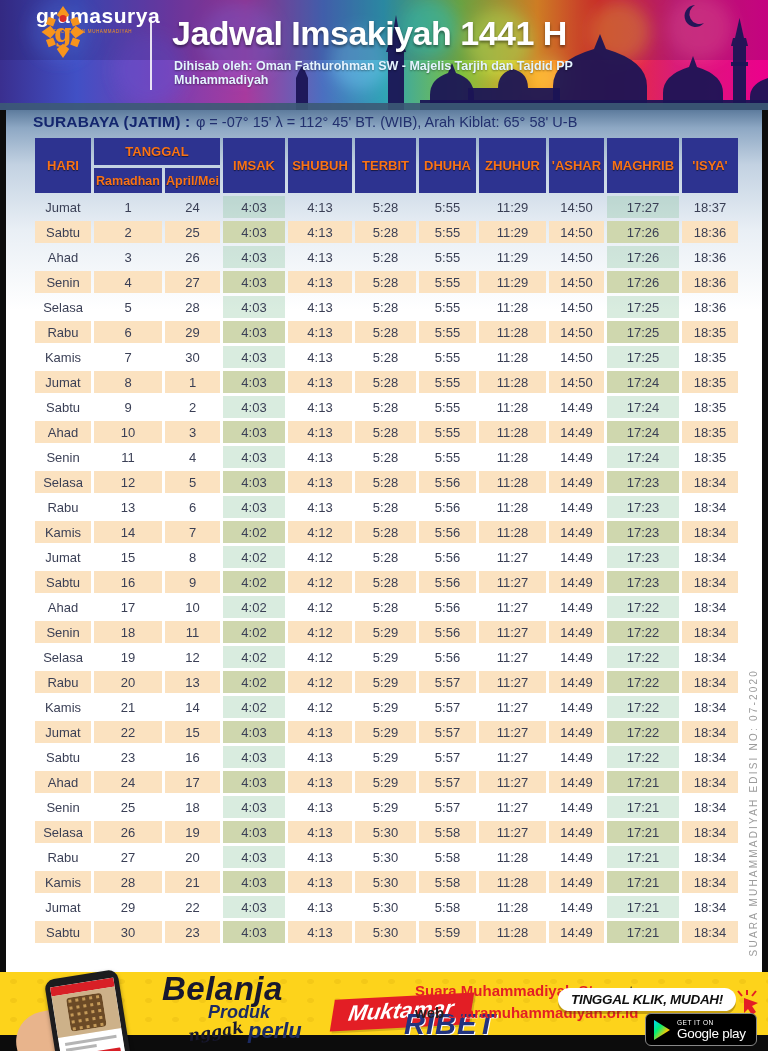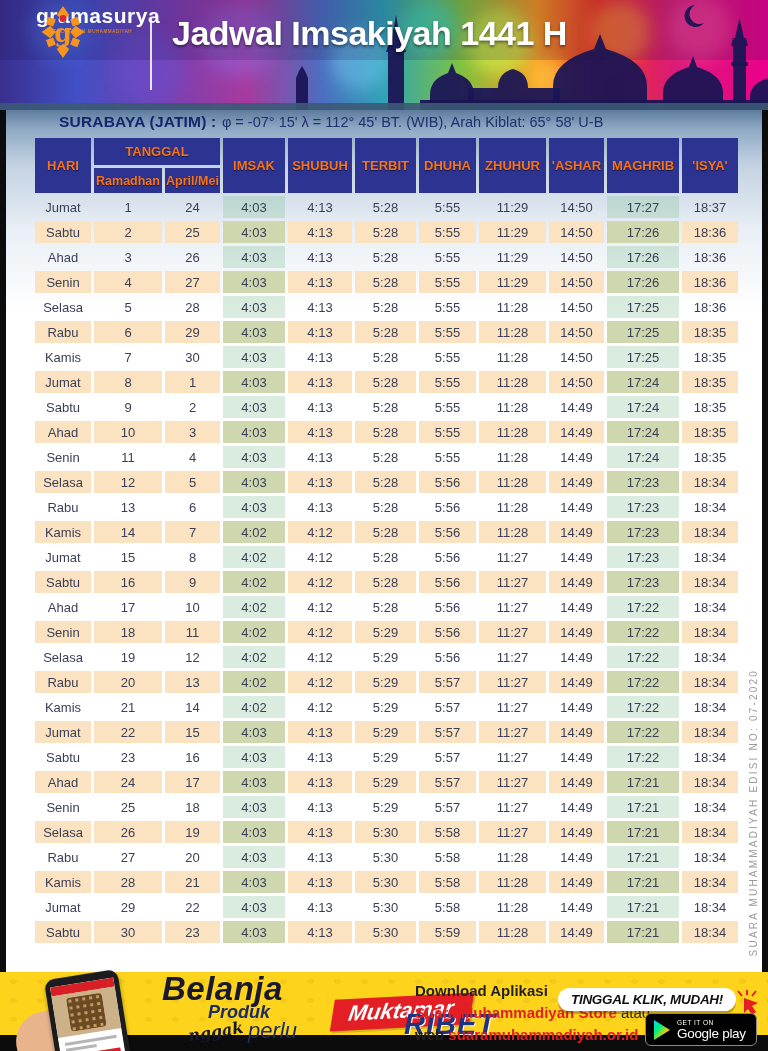--- a/index.html
+++ b/index.html
@@ -14,21 +14,21 @@
   .hdr-divider{position:absolute;left:150px;top:20px;width:2px;height:70px;background:rgba(255,255,255,.85);}
   .title-block{position:absolute;left:172px;top:14px;width:470px;}
   .title-block h1{margin:0;color:#ffffff;font-size:34px;font-weight:bold;letter-spacing:-.5px;
                   text-shadow:0 2px 3px rgba(0,0,0,.45);}
   .title-block p{margin:6px 0 0 2px;color:#e4f4ff;font-size:12.5px;font-weight:bold;
                  text-shadow:0 1px 2px rgba(0,0,0,.4);}
   
   .content{position:absolute;top:110px;left:6px;width:756px;height:862px;
     background:linear-gradient(180deg,#5d7b9d 0px,#8ea8c4 18px,#c3d2e2 55px,#e9eff5 120px,#ffffff 200px,#ffffff 100%);}
   .loc-line{position:absolute;top:3px;left:27px;white-space:nowrap;}
-  .loc-city{color:#14266e;font-size:15.5px;font-weight:bold;letter-spacing:.2px;margin-left:26px;}
+  .loc-city{color:#14266e;font-size:15.5px;font-weight:bold;letter-spacing:.2px;}
   .loc-details{color:#22306e;font-size:14.5px;margin-left:1px;}
   
   table.sched{position:absolute;top:25px;left:26px;width:706px;border-collapse:separate;
               border-spacing:3px 3px;table-layout:fixed;}
   table.sched th{background:#2d3390;color:#f97316;font-weight:bold;text-align:center;
                  text-shadow:0 1px 1px rgba(0,0,0,.55);}
   thead tr.h1 th{height:25px;font-size:13px;}
   thead tr.h2 th{height:23px;font-size:12.5px;}
   table.sched td{height:22px;text-align:center;font-size:13px;color:#3a3f55;padding:0;}
   tr.row-plain td{background:transparent;}
@@ -61,21 +61,21 @@
   
   .slogan{position:absolute;left:0;top:0;width:570px;height:63px;color:#18182f;}
   .sl-belanja{position:absolute;left:162px;top:-2px;font-size:33px;font-style:italic;font-weight:bold;
               letter-spacing:.5px;}
   .sl-produk{position:absolute;left:208px;top:30px;font-size:18px;font-style:italic;font-weight:bold;color:#1c2b63;}
   .sl-ribbon{position:absolute;left:333px;top:24px;background:#e31e25;color:#ffffff;font-size:22px;
              font-style:italic;font-weight:bold;padding:2px 18px 4px 16px;transform:skewX(-12deg) rotate(-3deg);
              box-shadow:2px 2px 0 rgba(0,0,0,.15);}
   .sl-nggak{position:absolute;left:188px;top:50px;font-size:16px;font-style:italic;font-weight:bold;
             font-family:"DejaVu Serif",serif;transform:rotate(-9deg);}
-  .sl-perlu{position:absolute;left:248px;top:46px;font-size:22px;font-style:italic;font-weight:normal;color:#1c2b63;}
+  .sl-perlu{position:absolute;left:248px;top:46px;font-size:22px;font-style:italic;font-weight:bold;color:#1c2b63;}
   .sl-ribet{position:absolute;left:388px;top:36px;font-size:29px;font-style:italic;font-weight:bold;
             color:#22337e;letter-spacing:1px;text-shadow:1px 1px 0 #ffffff;margin-left:16px;}
   
   .download{position:absolute;left:415px;top:8px;font-size:15px;color:#231f20;line-height:1.45;}
   .download .bold{font-weight:bold;}
   .download .red{color:#e31e25;font-weight:bold;}
   .dl-1{font-weight:bold;}
   
   .cta-pill{position:absolute;left:558px;top:16px;width:178px;height:23px;background:#ffffff;
             border-radius:13px;box-shadow:0 3px 0 rgba(90,60,0,.35);display:flex;align-items:center;
@@ -164,20 +164,21 @@
         </g>
         <text x="30" y="40" text-anchor="middle" font-family="DejaVu Serif, serif" font-size="28" font-weight="bold" fill="#f7941d">g</text>
         <circle cx="30" cy="14" r="4" fill="#d92b27"></circle>
       </svg>
       <div class="logo-text">gramasurya</div>
       <div class="logo-tag">PERCETAKAN MUHAMMADIYAH</div>
     </div>
     <div class="hdr-divider"></div>
     <div class="title-block">
       <h1>Jadwal Imsakiyah 1441 H</h1>
+      <p>Dihisab oleh: Oman Fathurohman SW - Majelis Tarjih dan Tajdid PP Muhammadiyah</p>
     </div>
   </header>
 
   <div class="content">
     <div class="loc-line">
       <span class="loc-city">SURABAYA (JATIM) :</span>
       <span class="loc-details">φ = -07° 15'  λ = 112° 45'  BT. (WIB), Arah Kiblat: 65° 58'  U-B</span>
     </div>
 
     <table class="sched">
@@ -633,21 +634,20 @@
     <div class="slogan">
       <div class="sl-belanja">Belanja</div>
       <div class="sl-produk">Produk</div>
       <div class="sl-ribbon">Muktamar</div>
       <div class="sl-nggak">nggak</div>
       <div class="sl-perlu">perlu</div>
       <div class="sl-ribet">RIBET</div>
     </div>
 
     <div class="download">
-      <div class="dl-1">Download Aplikasi</div>
       <div>
         <span class="red">Suara Muhammadiyah Store</span>
         <span>atau</span>
       </div>
       <div>
         <span class="bold">web</span>
         <span class="red">suaramuhammadiyah.or.id</span>
       </div>
     </div>
 

